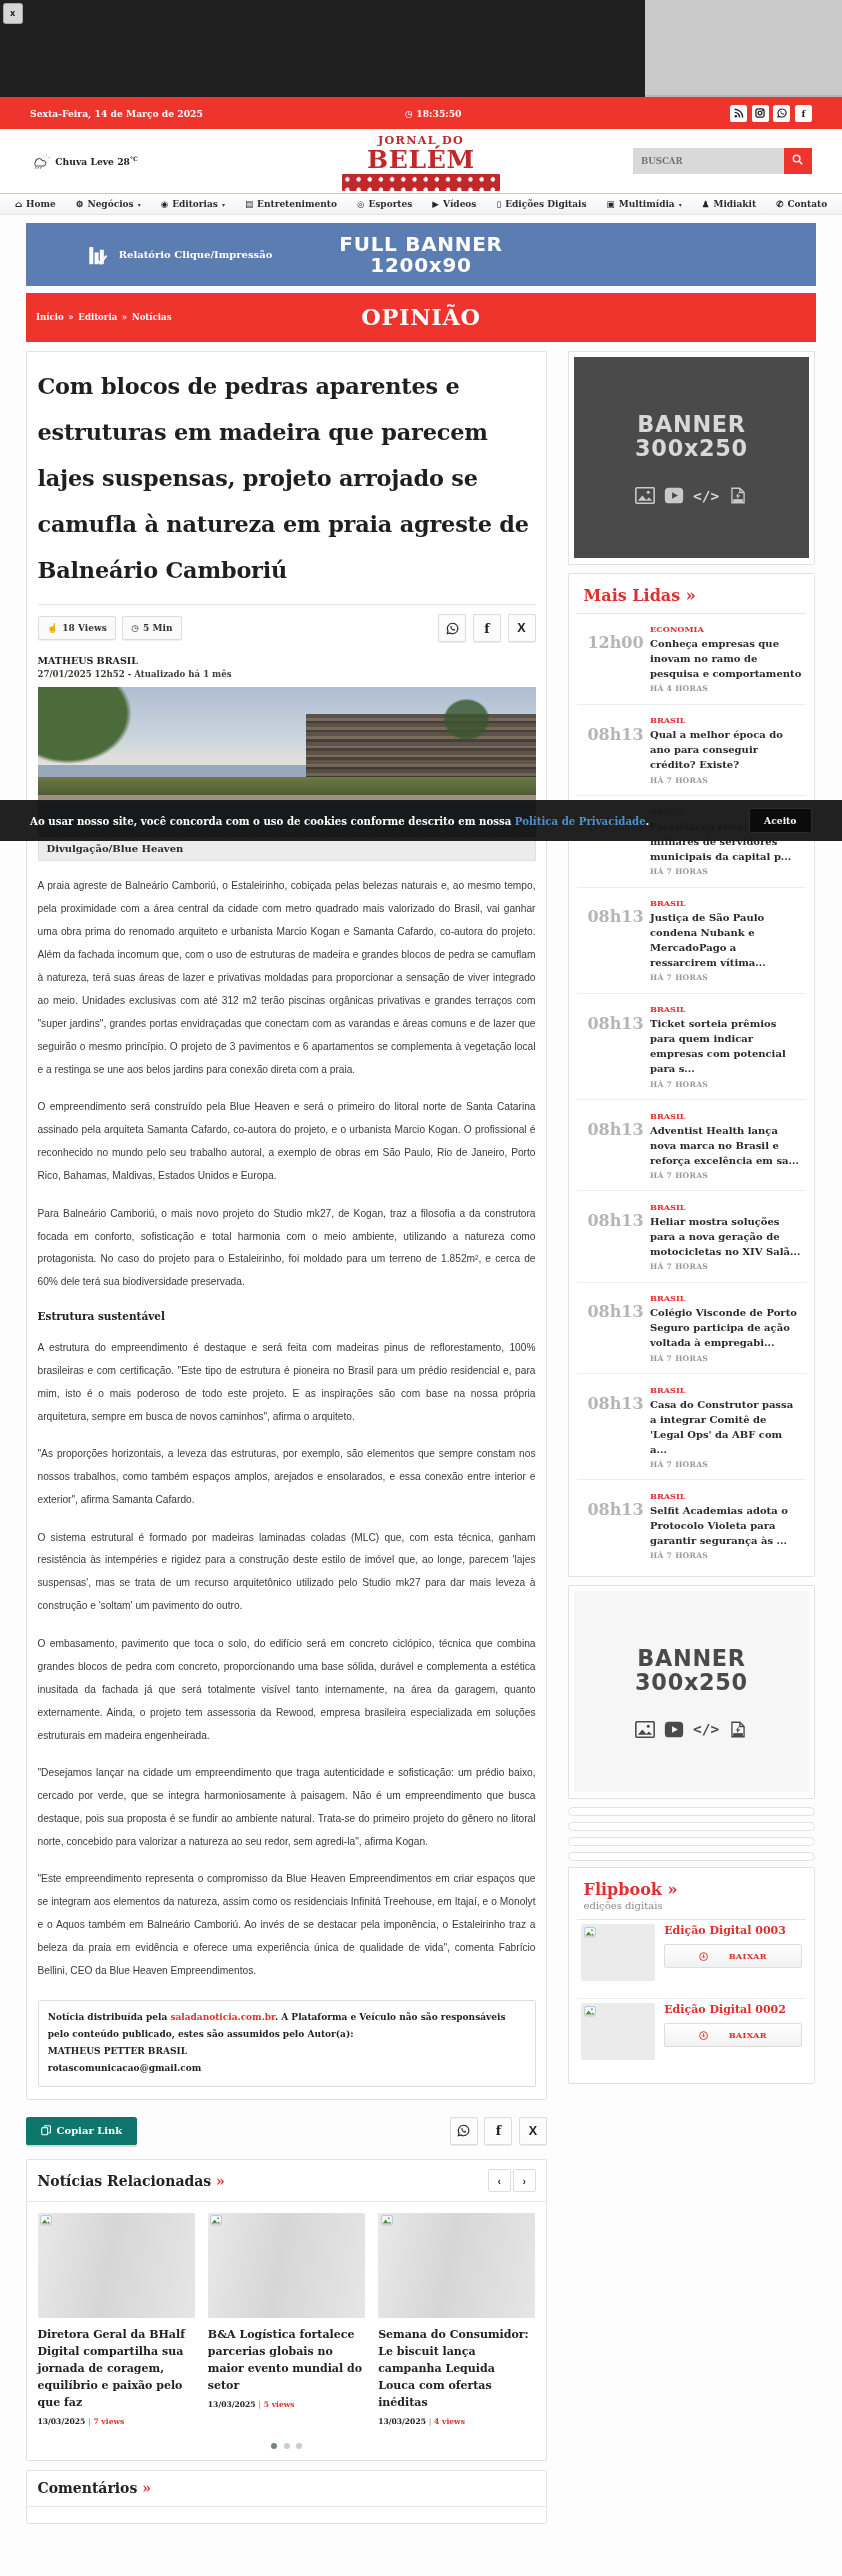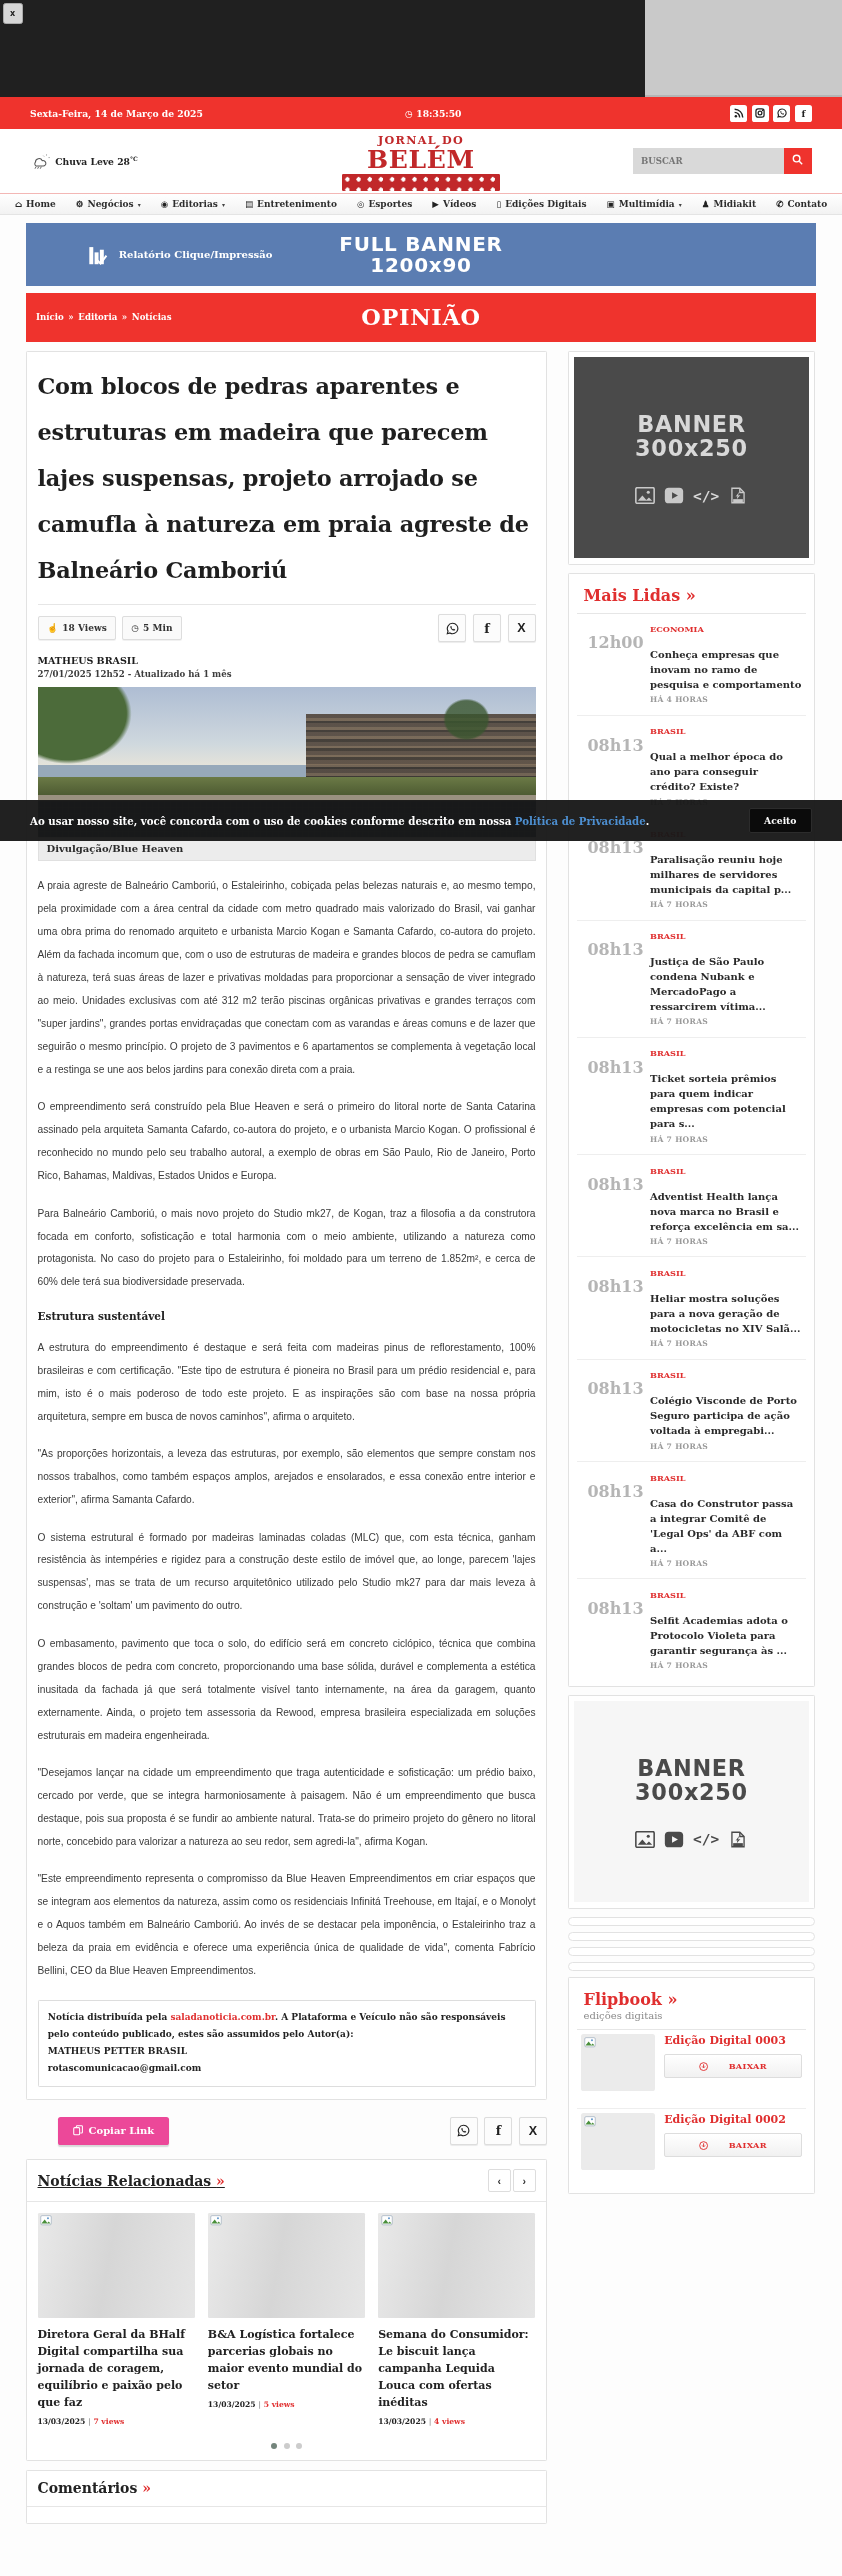--- a/index.html
+++ b/index.html
@@ -82,26 +82,26 @@
   .hero .palm { position:absolute; right:8%; top:4%; width:59px; height:53px; background:radial-gradient(ellipse at 50% 50%, #39552e 0 50%, transparent 56%); opacity:.8; }
   .caption { background:#ececec; border:0.7px solid #e0e0e0; padding:5.3px 8px; font-weight:bold; font-size:10px; color:#2c2c2c; }
 
   .body-text p { margin-top:14.5px; font-size:10.2px; line-height:2.25; color:#3a3a3a; text-align:justify; }
   .body-text h3 { margin-top:16px; font-size:10.5px; color:#222; font-family:"DejaVu Serif","Liberation Serif",serif; }
 
   .notice-box { margin-top:17px; border:0.7px solid #ddd; border-radius:1.3px; padding:8px 9.2px; font-weight:bold; font-size:9px; line-height:1.9; color:#222; }
   .notice-box .lnk { color:#e02f2f; cursor:pointer; }
 
   .copy-row { margin-top:17px; display:flex; align-items:center; }
-  .copy-btn { display:inline-flex; align-items:center; gap:6px; background:#ec4899; color:#fff; border:none; border-radius:2.6px; padding:8.6px 14.5px; font:bold 10px "DejaVu Serif",serif; cursor:pointer; box-shadow:0 1.3px 1.3px rgba(0,0,0,.15);margin-left:32px; }
+  .copy-btn { display:inline-flex; align-items:center; gap:6px; background:#0f766e; color:#fff; border:none; border-radius:2.6px; padding:8.6px 14.5px; font:bold 10px "DejaVu Serif",serif; cursor:pointer; box-shadow:0 1.3px 1.3px rgba(0,0,0,.15); }
 
   
   .related-card { margin-top:14.5px; }
   .rel-head { display:flex; align-items:center; padding:9.2px 10.5px; border-bottom:0.7px solid #e6e6e6; }
-  .rel-title { font-weight:bold; font-size:14px; color:#222;text-decoration:underline; }
+  .rel-title { font-weight:bold; font-size:14px; color:#222; }
   .rel-title .arr { color:#e02f2f; }
   .rel-nav { margin-left:auto; display:flex; gap:2.6px; }
   .rel-nav .btn { width:22.4px; height:22.4px; border:0.7px solid #ddd; background:#fff; border-radius:2px; font-weight:bold; font-size:10.5px; color:#333; cursor:pointer; }
   .rel-body { padding:10.5px; display:flex; gap:13px; }
   .rel-item { width:158px; cursor:pointer; }
   .thumb { height:105px; background:linear-gradient(100deg,#e9e9e9,#d6d6d6 45%,#e6e6e6); border-radius:1.3px; position:relative; }
   .thumb .bimg, .fb-thumb .bimg { position:absolute; left:2.6px; top:2.6px; }
   .rel-item h4 { margin-top:8px; font-size:11px; line-height:1.55; color:#222; }
   .rel-meta { margin-top:6.6px; font-weight:bold; font-size:7.6px; color:#222; }
   .rel-meta .views { color:#e02f2f; }
@@ -124,21 +124,21 @@
   .banner-box .icons { display:flex; gap:9.2px; align-items:center; }
   .banner-box .icons svg { width:20px; height:17px; }
   .banner-box .codetxt { font:bold 14.5px "DejaVu Sans Mono",monospace; }
 
   .side-head { padding:6.6px 6.6px 8px; border-bottom:0.7px solid #e6e6e6; font-weight:bold; font-size:16px; color:#e02f2f; }
   .ml-item { display:flex; padding:10.5px 4px; border-bottom:0.7px solid #eee; cursor:pointer; }
   .ml-item:last-child { border-bottom:none; }
   .ml-time { width:69px; font-weight:bold; font-size:16px; color:#b5b5b5; padding-top:9.2px; text-align:center; }
   .ml-content { flex:1; }
   .ml-cat { font-weight:bold; font-size:8.2px; color:#e02f2f; }
-  .ml-title { margin-top:13px; font-weight:bold; font-size:10px; line-height:1.5; color:#2a2a2a; }
+  .ml-title { margin-top:2px; font-weight:bold; font-size:10px; line-height:1.5; color:#2a2a2a; }
   .ml-ago { margin-top:3.3px; font-size:7.6px; letter-spacing:0.3px; color:#9a9a9a; font-weight:bold; }
 
   .strip { height:9.2px; background:#fff; border:0.7px solid #e2e2e2; border-radius:5.3px; margin-bottom:6px; }
 
   .fb-head { padding:6.6px 6.6px 8px; border-bottom:0.7px solid #e6e6e6; }
   .fb-head .t { font-weight:bold; font-size:16px; color:#e02f2f; }
   .fb-head .s { margin-top:1.3px; font-size:10px; color:#8a8a8a; }
   .fb-row { display:flex; gap:9.2px; padding:4px 4px 17px; border-bottom:0.7px solid #eee; }
   .fb-row:last-child { border-bottom:none; }
   .fb-thumb { width:74px; height:57px; background:#ebebeb; border-radius:2.6px; position:relative; flex:none; }

